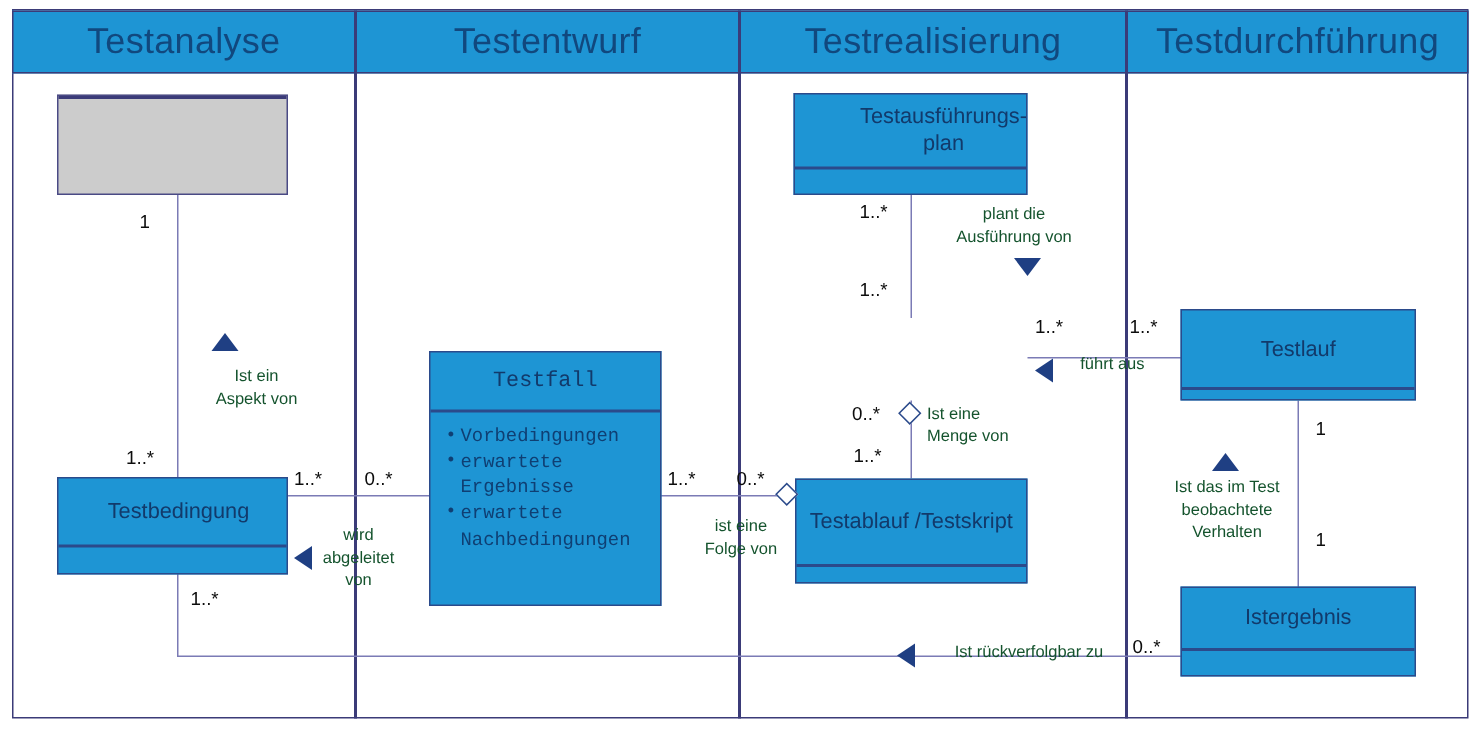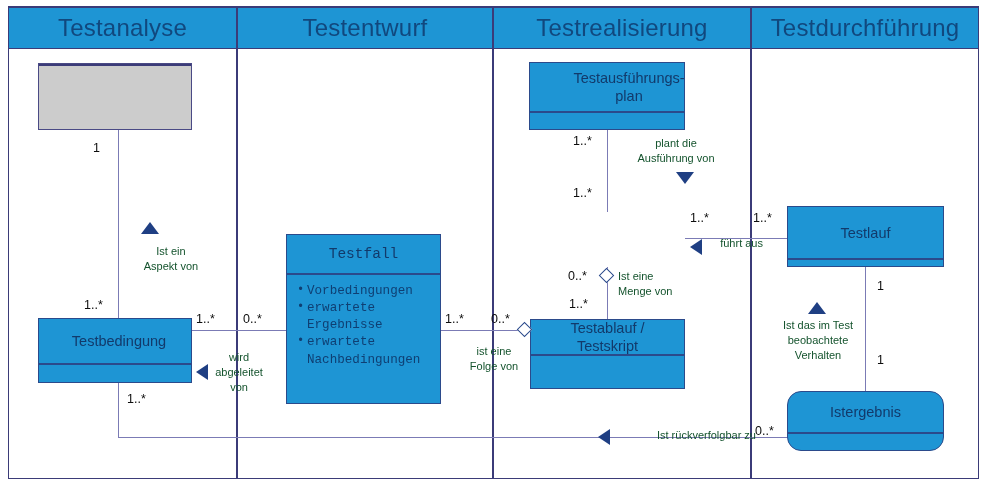--- a/index.html
+++ b/index.html
@@ -115,35 +115,35 @@
     <div class="title" style="height:48px;flex-direction:column;padding-left:48px;">
       <span>Testausführungs-</span>
       <span>plan</span>
     </div>
     <div class="sep"></div>
     <div class="body" style="height:18px;"></div>
   </div>
 
 
   <div class="cls" style="left:530px;top:319px;width:155px;height:70px;">
-    <div class="title" style="height:34px;flex-direction:column;">
+    <div class="title" style="height:56px;flex-direction:row;">
       <span>Testablauf /</span>
       <span>Testskript</span>
     </div>
     <div class="sep"></div>
     <div class="body" style="height:18px;"></div>
   </div>
 
   <div class="cls" style="left:787px;top:206px;width:157px;height:61px;">
     <div class="title" style="height:51px;">Testlauf</div>
     <div class="sep"></div>
     <div class="body" style="height:17px;"></div>
   </div>
 
-  <div class="cls" style="left:787px;top:391px;width:157px;height:60px;border-radius:14px;">
+  <div class="cls" style="left:787px;top:391px;width:157px;height:60px;">
     <div class="title" style="height:40px;">Istergebnis</div>
     <div class="sep"></div>
     <div class="body" style="height:17px;"></div>
   </div>
 
   <div class="tri up" style="left:141px;top:222px;"></div>
   <div class="tri left" style="left:196px;top:364px;"></div>
   <div class="tri down" style="left:676px;top:172px;"></div>
   <div class="dia" style="left:601px;top:270px;"></div>
   <div class="dia" style="left:519px;top:324px;"></div>
@@ -197,17 +197,17 @@
   <div class="rel" style="left:707px;top:236px;width:56px;text-align:right;">
     <div>führt aus</div>
   </div>
 
   <div class="rel" style="left:770px;top:318px;width:96px;">
     <div>Ist das im Test</div>
     <div>beobachtete</div>
     <div>Verhalten</div>
   </div>
 
-  <div class="rel" style="left:616px;top:428px;width:140px;text-align:right;">
+  <div class="rel" style="left:616px;top:428px;width:140px;text-align:center;">
     <div>Ist rückverfolgbar zu</div>
   </div>
 
 </div>
 
 </body></html>

